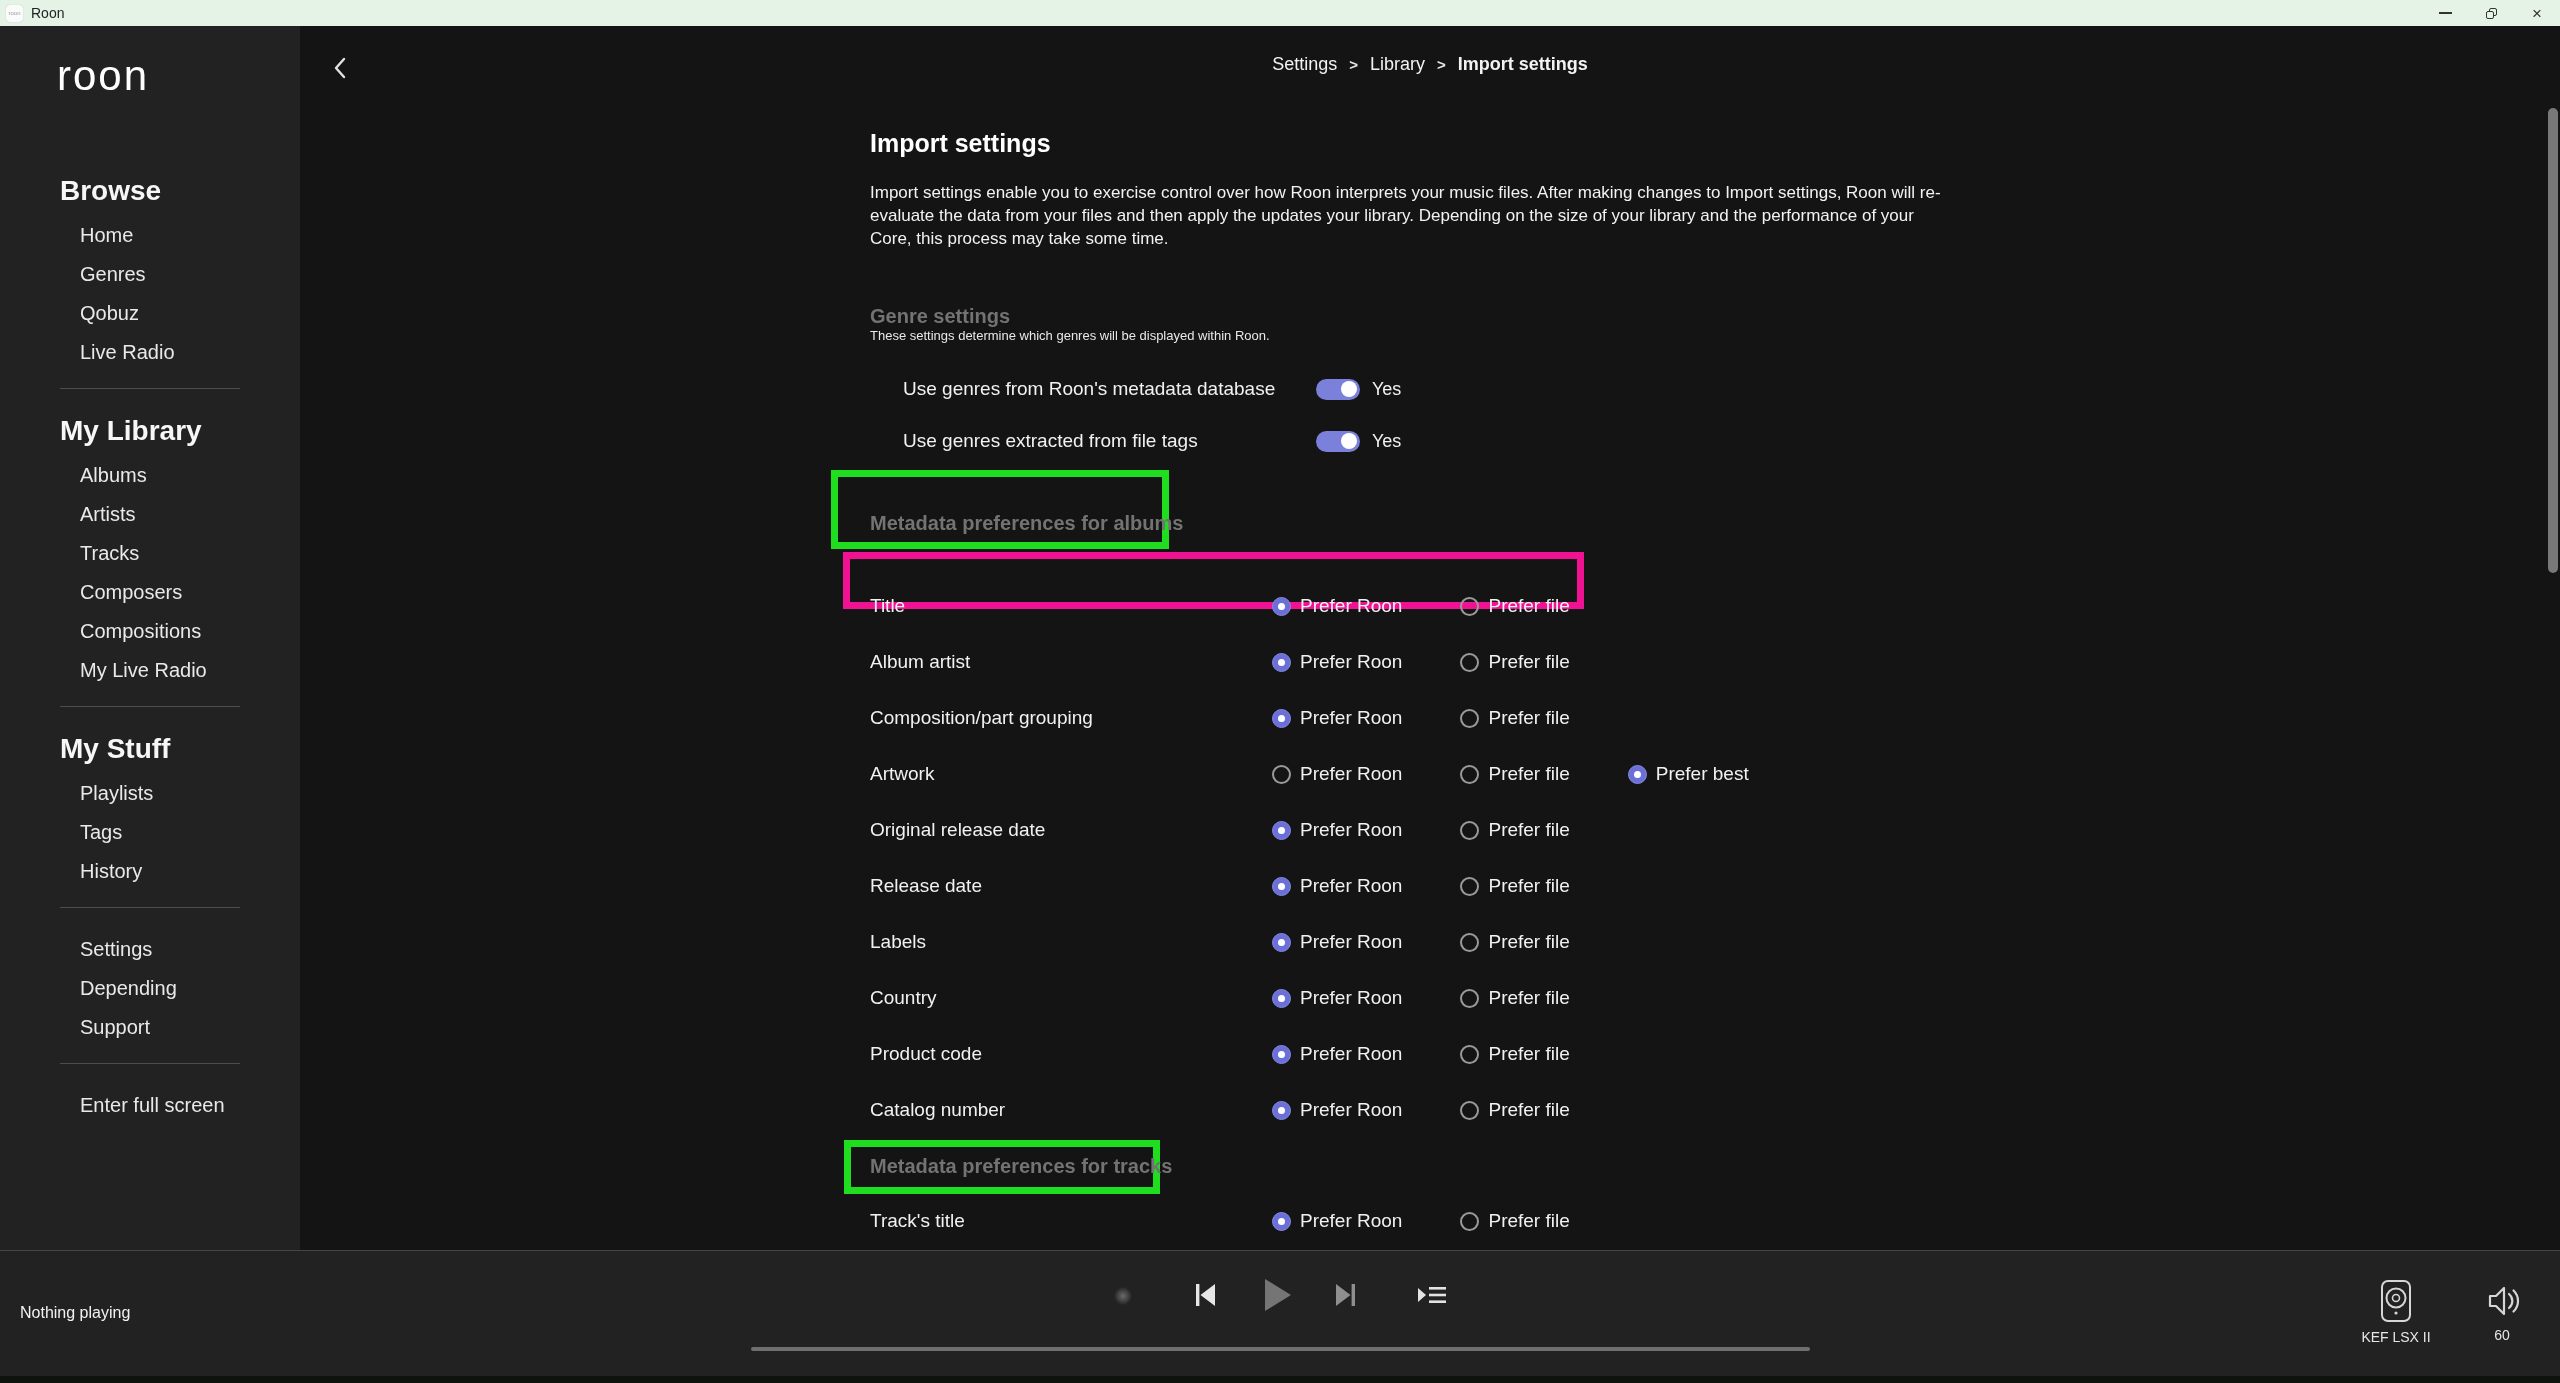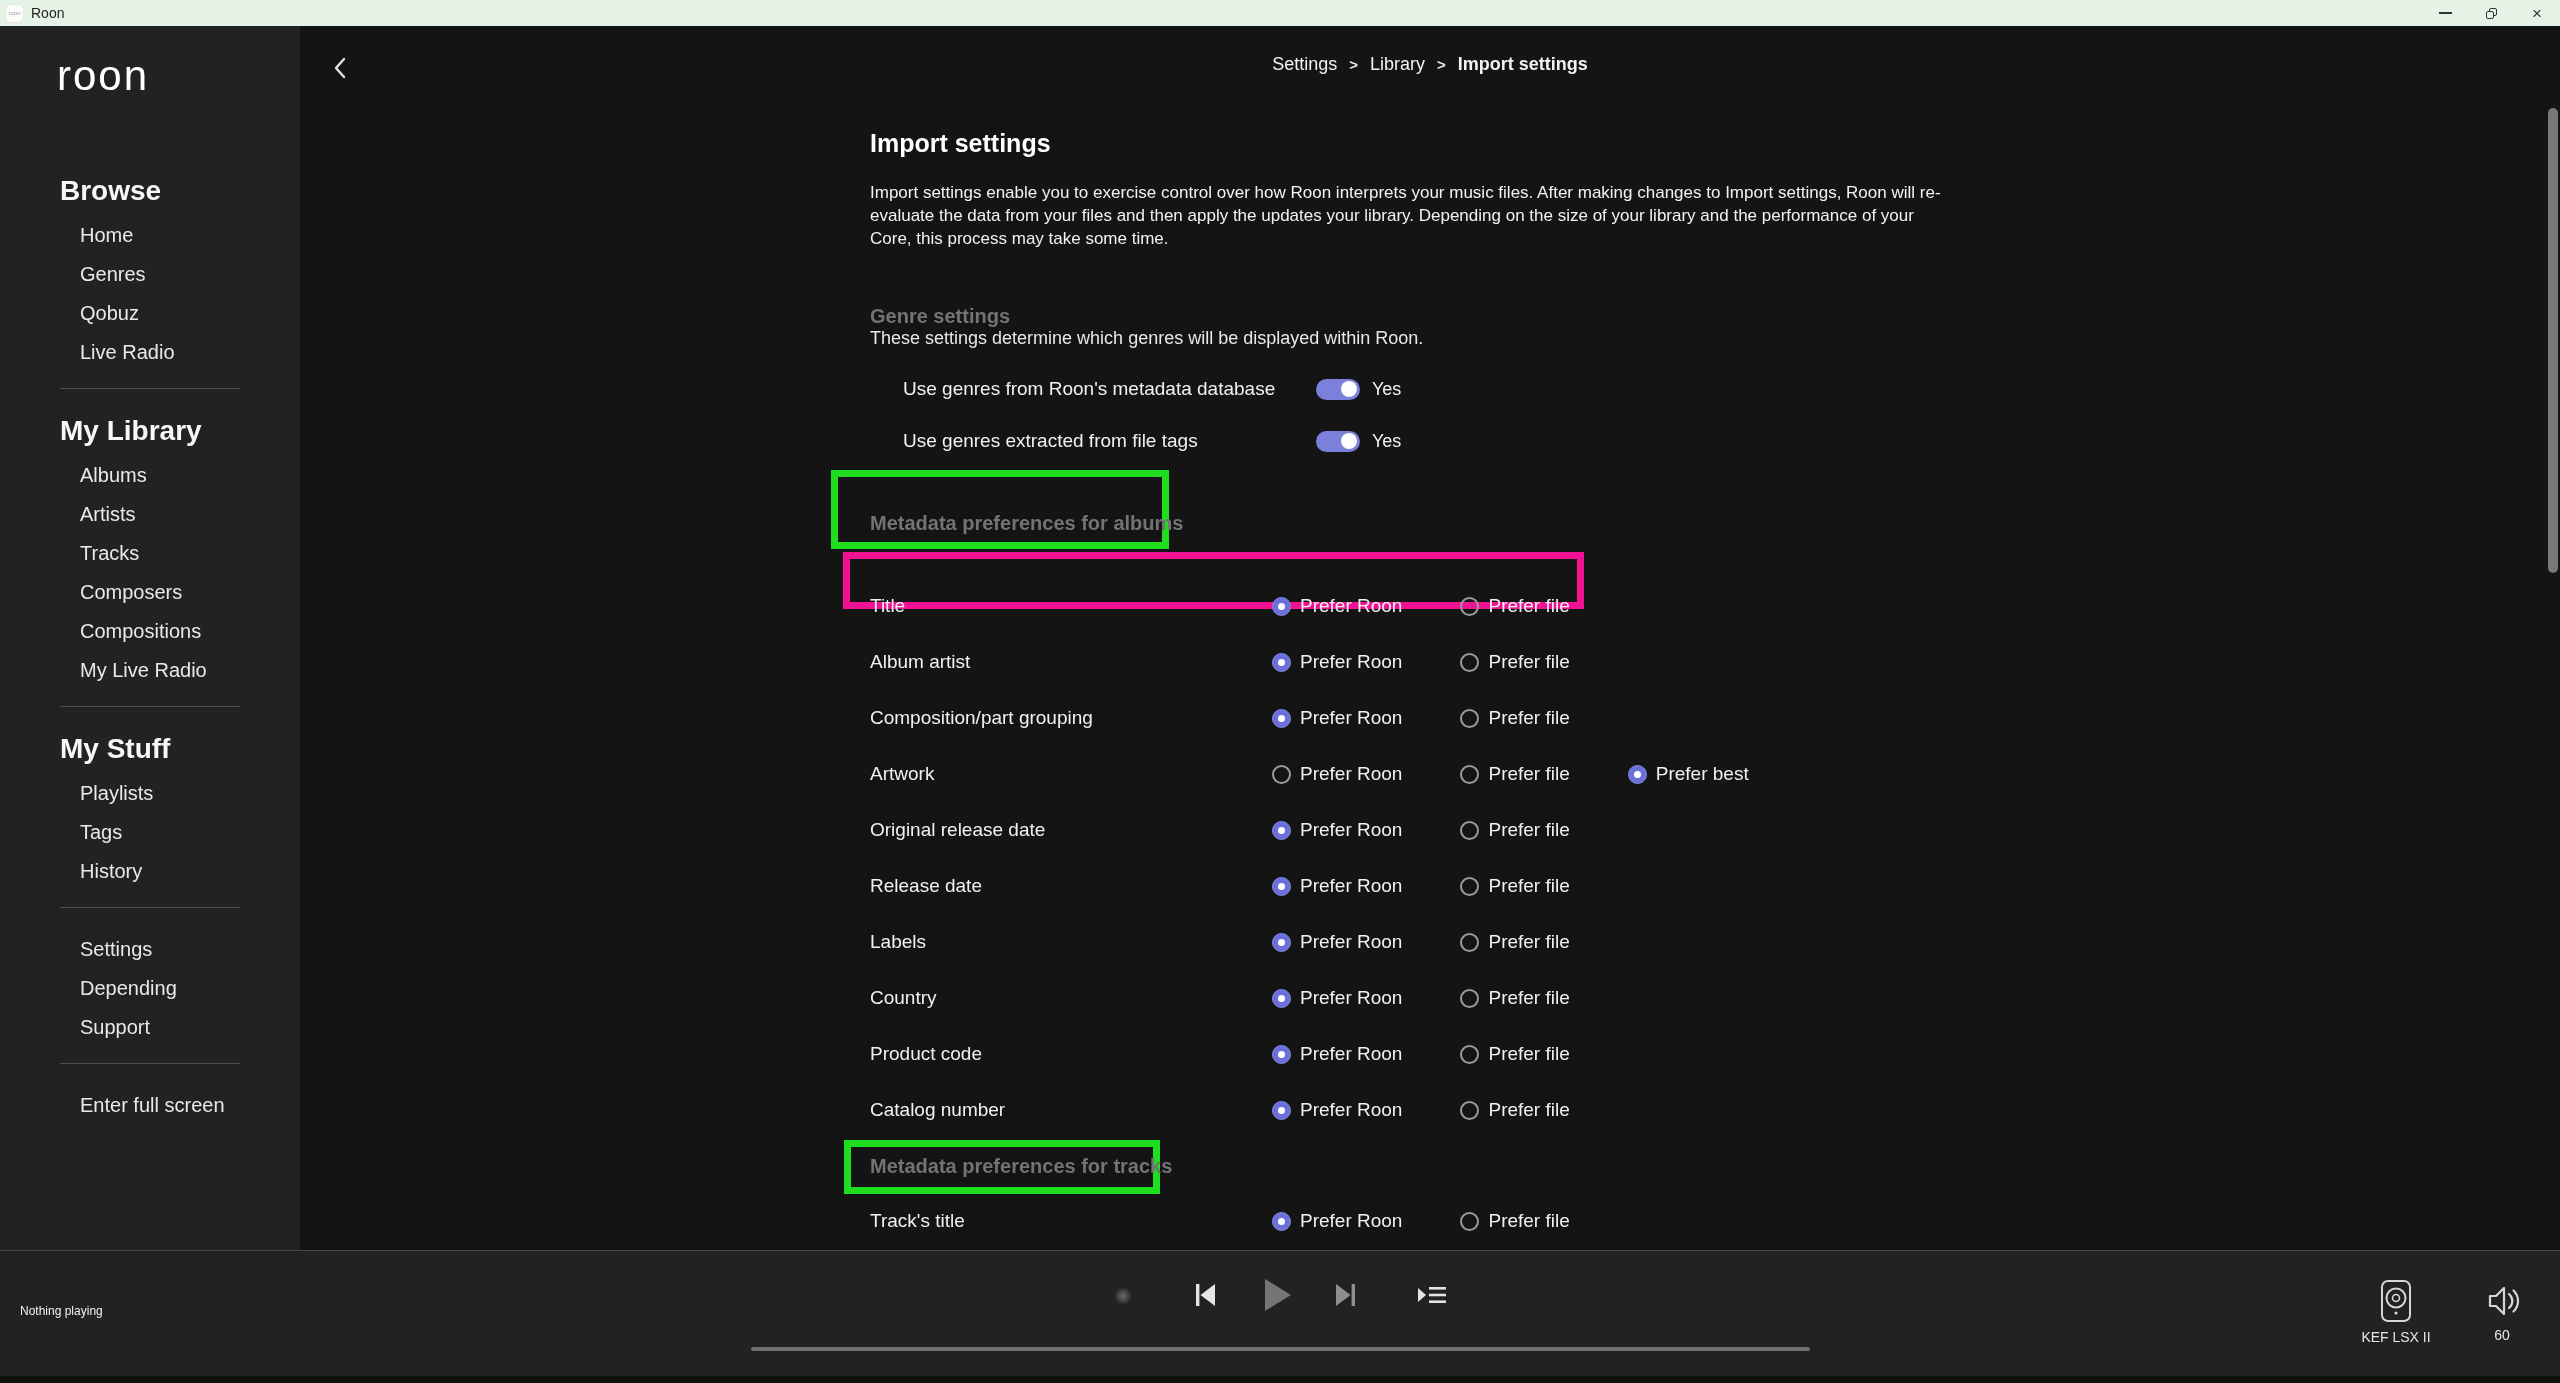--- a/index.html
+++ b/index.html
@@ -49,21 +49,21 @@
   .crumb.current { font-weight:bold; }
   .crumb-sep { font-weight:bold; font-size:15px; color:#e8e8e8; }
   .top-icons { position:absolute; right:0; top:0; height:82px; }
 
   .page-title { position:absolute; left:570px; top:103px; font-size:25px;
                 font-weight:bold; color:#ffffff; }
   .page-desc { position:absolute; left:570px; top:155px; width:1085px;
                font-size:17px; line-height:23px; color:#f2f2f2; }
 
   .section-title { position:absolute; font-size:20px; font-weight:bold; color:#737373; }
-  .section-sub { position:absolute; left:570px; top:302px; font-size:18px; color:#e8e8e8; }
+  .section-sub { position:absolute; left:570px; top:302px; font-size:13px; color:#e8e8e8; }
 
   .toggle-row { position:absolute; left:570px; height:40px; display:flex;
                 align-items:center; font-size:19px; }
   .toggle-label { width:413px;margin-left:33px; }
   .toggle { position:relative; width:44px; height:21px; border-radius:11px;
             background:#7b80da; cursor:pointer; }
   .toggle .knob { position:absolute; right:3px; top:2.5px; width:16px; height:16px;
                   border-radius:50%; background:#ffffff; }
   .toggle-state { margin-left:12px; font-size:18px; }
 
@@ -79,21 +79,21 @@
   .radio.unsel { border:2.5px solid #9a9a9a; background:transparent; }
 
   .anno { position:absolute; border-style:solid; background:transparent; pointer-events:none; }
 
   .scroll-thumb { position:absolute; left:2248px; top:82px; width:10px; height:465px;
                   border-radius:5px; background:#787878; cursor:pointer; }
 
   
   .player { position:absolute; left:0; top:1250px; width:2560px; height:126px;
             background:#222222; border-top:1px solid #454545; color:#eeeeee; }
-  .now-playing { position:absolute; left:20px; top:53px; font-size:12px; color:#f2f2f2; }
+  .now-playing { position:absolute; left:20px; top:53px; font-size:16px; color:#f2f2f2; }
   .t-icon { position:absolute; top:0; transform:translate(-50%,0); cursor:pointer; }
   .seek-bar { position:absolute; left:751px; top:96px; width:1059px; height:4px;
               border-radius:2px; background:#6f6f6f; cursor:pointer; }
   .zone { position:absolute; text-align:center; font-size:14px; color:#e6e6e6; }
   .zone .zlabel { margin-top:6px; }
   .bottom-strip { position:absolute; left:0; top:1376px; width:2560px; height:7px;
                   background:#0e130e; }
 
   svg { display:block; }
 </style>

